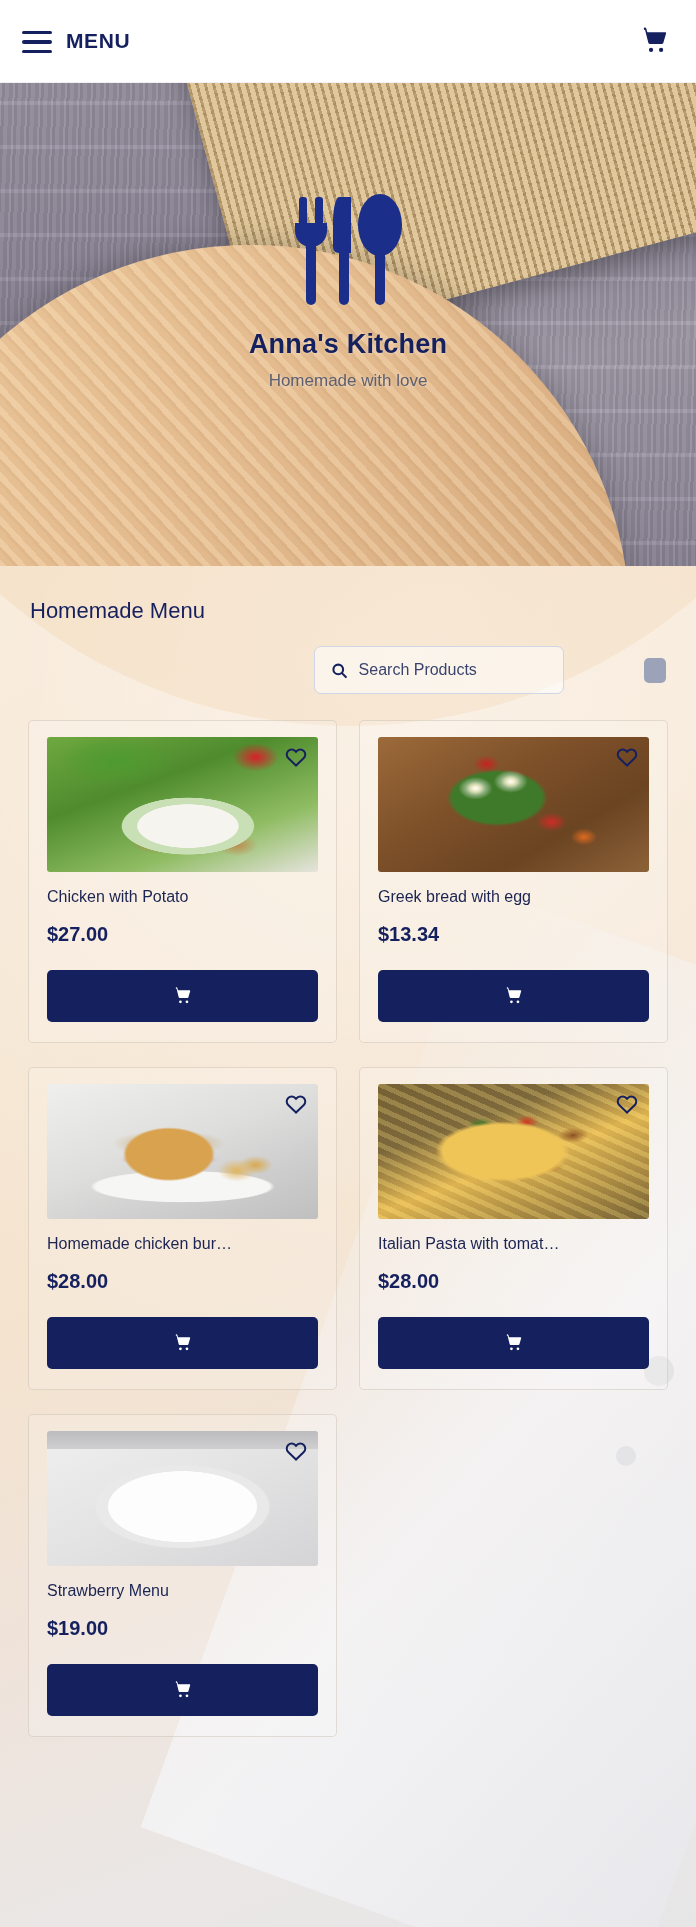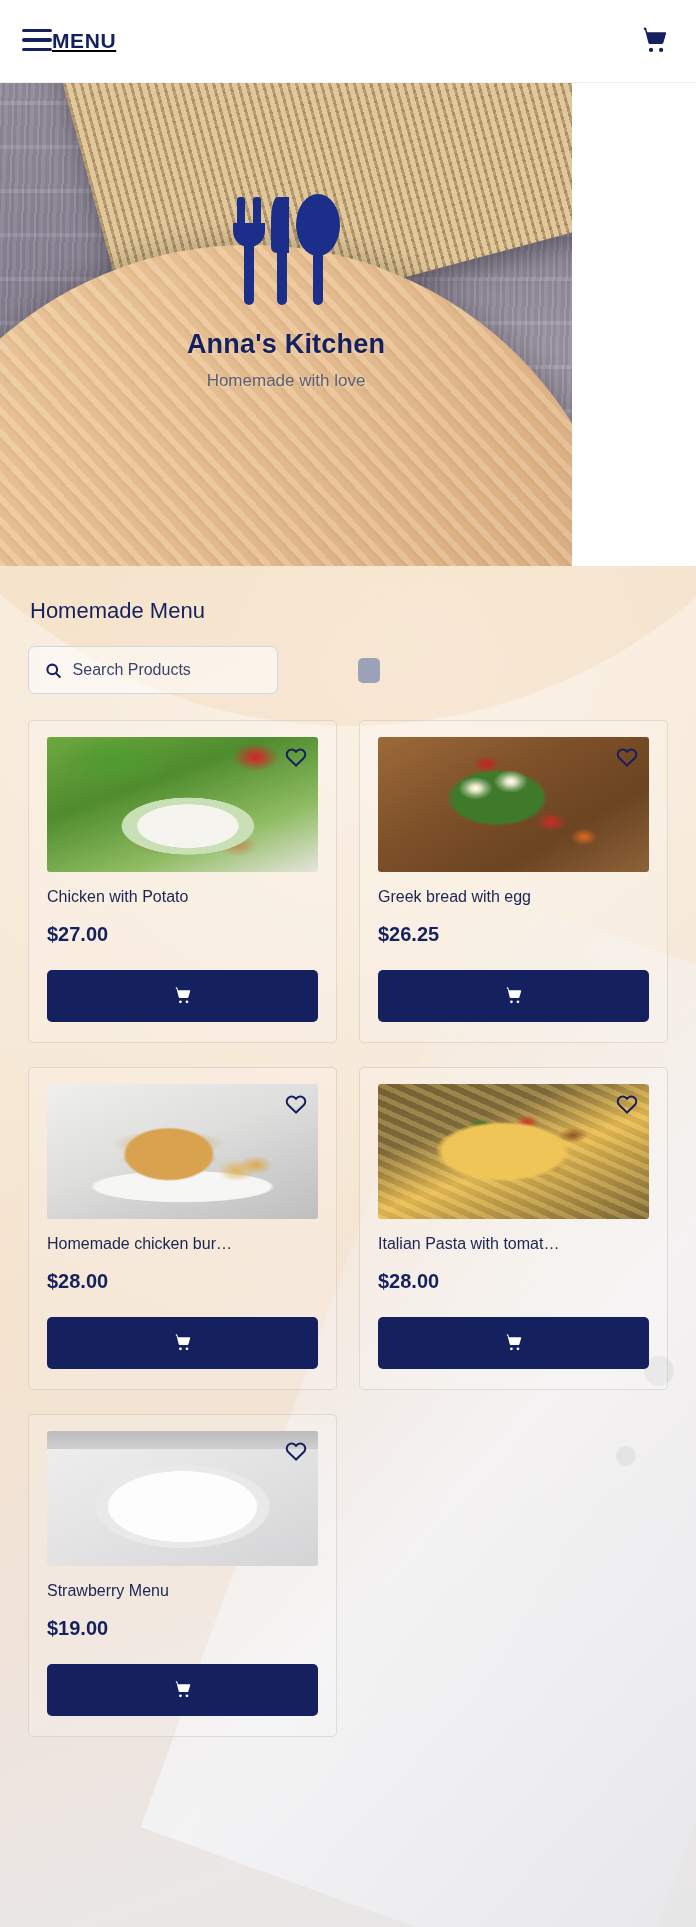--- a/index.html
+++ b/index.html
@@ -13,32 +13,32 @@
     overflow:hidden;
   }
 
   
   .topbar{
     position:absolute; top:0; left:0; width:696px; height:83px;
     background:#ffffff; display:flex; align-items:center;
     justify-content:space-between; padding:0 22px; z-index:40;
     border-bottom:1px solid #f1f1f3;
   }
-  .menu-group{ display:flex; align-items:flex-start; gap:0;text-decoration:underline; }
+  .menu-group{ display:flex; align-items:flex-end; gap:14px; }
   .hamburger{ width:30px; height:22px; display:flex; flex-direction:column;
     justify-content:space-between; cursor:pointer; }
   .hamburger span{ display:block; height:3.4px; width:100%;
     background:#15205e; border-radius:2px; }
   .menu-label{ color:#15205e; font-size:21px; font-weight:700;
     letter-spacing:.6px; }
   .cart-top{ width:38px; height:34px; cursor:pointer; }
 
   
   .hero{
-    position:absolute; top:83px; left:0; width:572px; height:502px;
+    position:absolute; top:83px; left:0; width:696px; height:502px;
     overflow:hidden;
   }
   .hero-bg{ position:absolute; inset:0; }
   
   .wood-grey{
     position:absolute; inset:0;
     background:
       repeating-linear-gradient(92deg, rgba(255,255,255,.10) 0 2px, rgba(0,0,0,.05) 2px 5px, rgba(255,255,255,.05) 5px 9px, rgba(0,0,0,.03) 9px 13px),
       repeating-linear-gradient(0deg, rgba(0,0,0,.06) 0 40px, rgba(255,255,255,.05) 40px 44px),
       linear-gradient(170deg,#9a93a3 0%,#8e8799 35%,#a39cab 60%,#8b8496 100%);
@@ -95,21 +95,21 @@
     position:absolute; left:-180px; top:-900px; width:1060px; height:1060px;
     border-radius:50%;
     background:linear-gradient(150deg, rgba(244,214,176,.55), rgba(238,206,168,.25));
   }
   .panel-inner{ position:relative; z-index:3; padding:22px 28px 0; }
 
   .section-title{
     color:#15205e; font-size:22px; font-weight:400; margin:10px 0 22px 2px;
   }
 
-  .controls{ display:flex; align-items:center; justify-content:flex-start; }
+  .controls{ display:flex; align-items:center; justify-content:flex-end; }
   .search-box{
     width:250px; height:48px; background:rgba(255,255,255,.55);
     border:1px solid #cfd6e6; border-radius:7px;
     display:flex; align-items:center; gap:11px; padding:0 16px;
   }
   .search-box input{
     border:0; background:transparent; outline:none; width:100%;
     font-family:"Liberation Sans",sans-serif; font-size:16px; color:#1b2452;
   }
   .search-box input::placeholder{ color:#303a66; opacity:.95; }
@@ -342,21 +342,21 @@
 
 
       <div class="card">
         <div class="thumb-wrap">
           <div class="thumb img-greek"></div>
           <svg class="heart" viewBox="0 0 24 24" fill="none" stroke="#15205e" stroke-width="2">
             <path d="M12 20.5 4.2 13a4.9 4.9 0 0 1 0-7 4.9 4.9 0 0 1 7 0l.8.8.8-.8a4.9 4.9 0 0 1 7 0 4.9 4.9 0 0 1 0 7z"></path>
           </svg>
         </div>
         <div class="p-name">Greek bread with egg</div>
-        <div class="p-price">$26.25</div>
+        <div class="p-price">$13.34</div>
         <button class="add-btn">
           <svg viewBox="0 0 24 24" width="24" height="22" fill="#ffffff">
             <path d="M6.2 4.6 5.9 3.2h-.1a.85.85 0 0 0-.9-.7.85.85 0 0 0 0 1.7h.1l2.3 9.1c.1.5.5.8 1 .8h8.6c.5 0 .9-.3 1-.8l1.9-6.6a.7.7 0 0 0-.7-.9H6.6z"></path>
             <circle cx="9.2" cy="18.3" r="1.5"></circle>
               <circle cx="16.3" cy="18.3" r="1.5"></circle>
           </svg>
         </button>
       </div>
 
       <div class="card">

